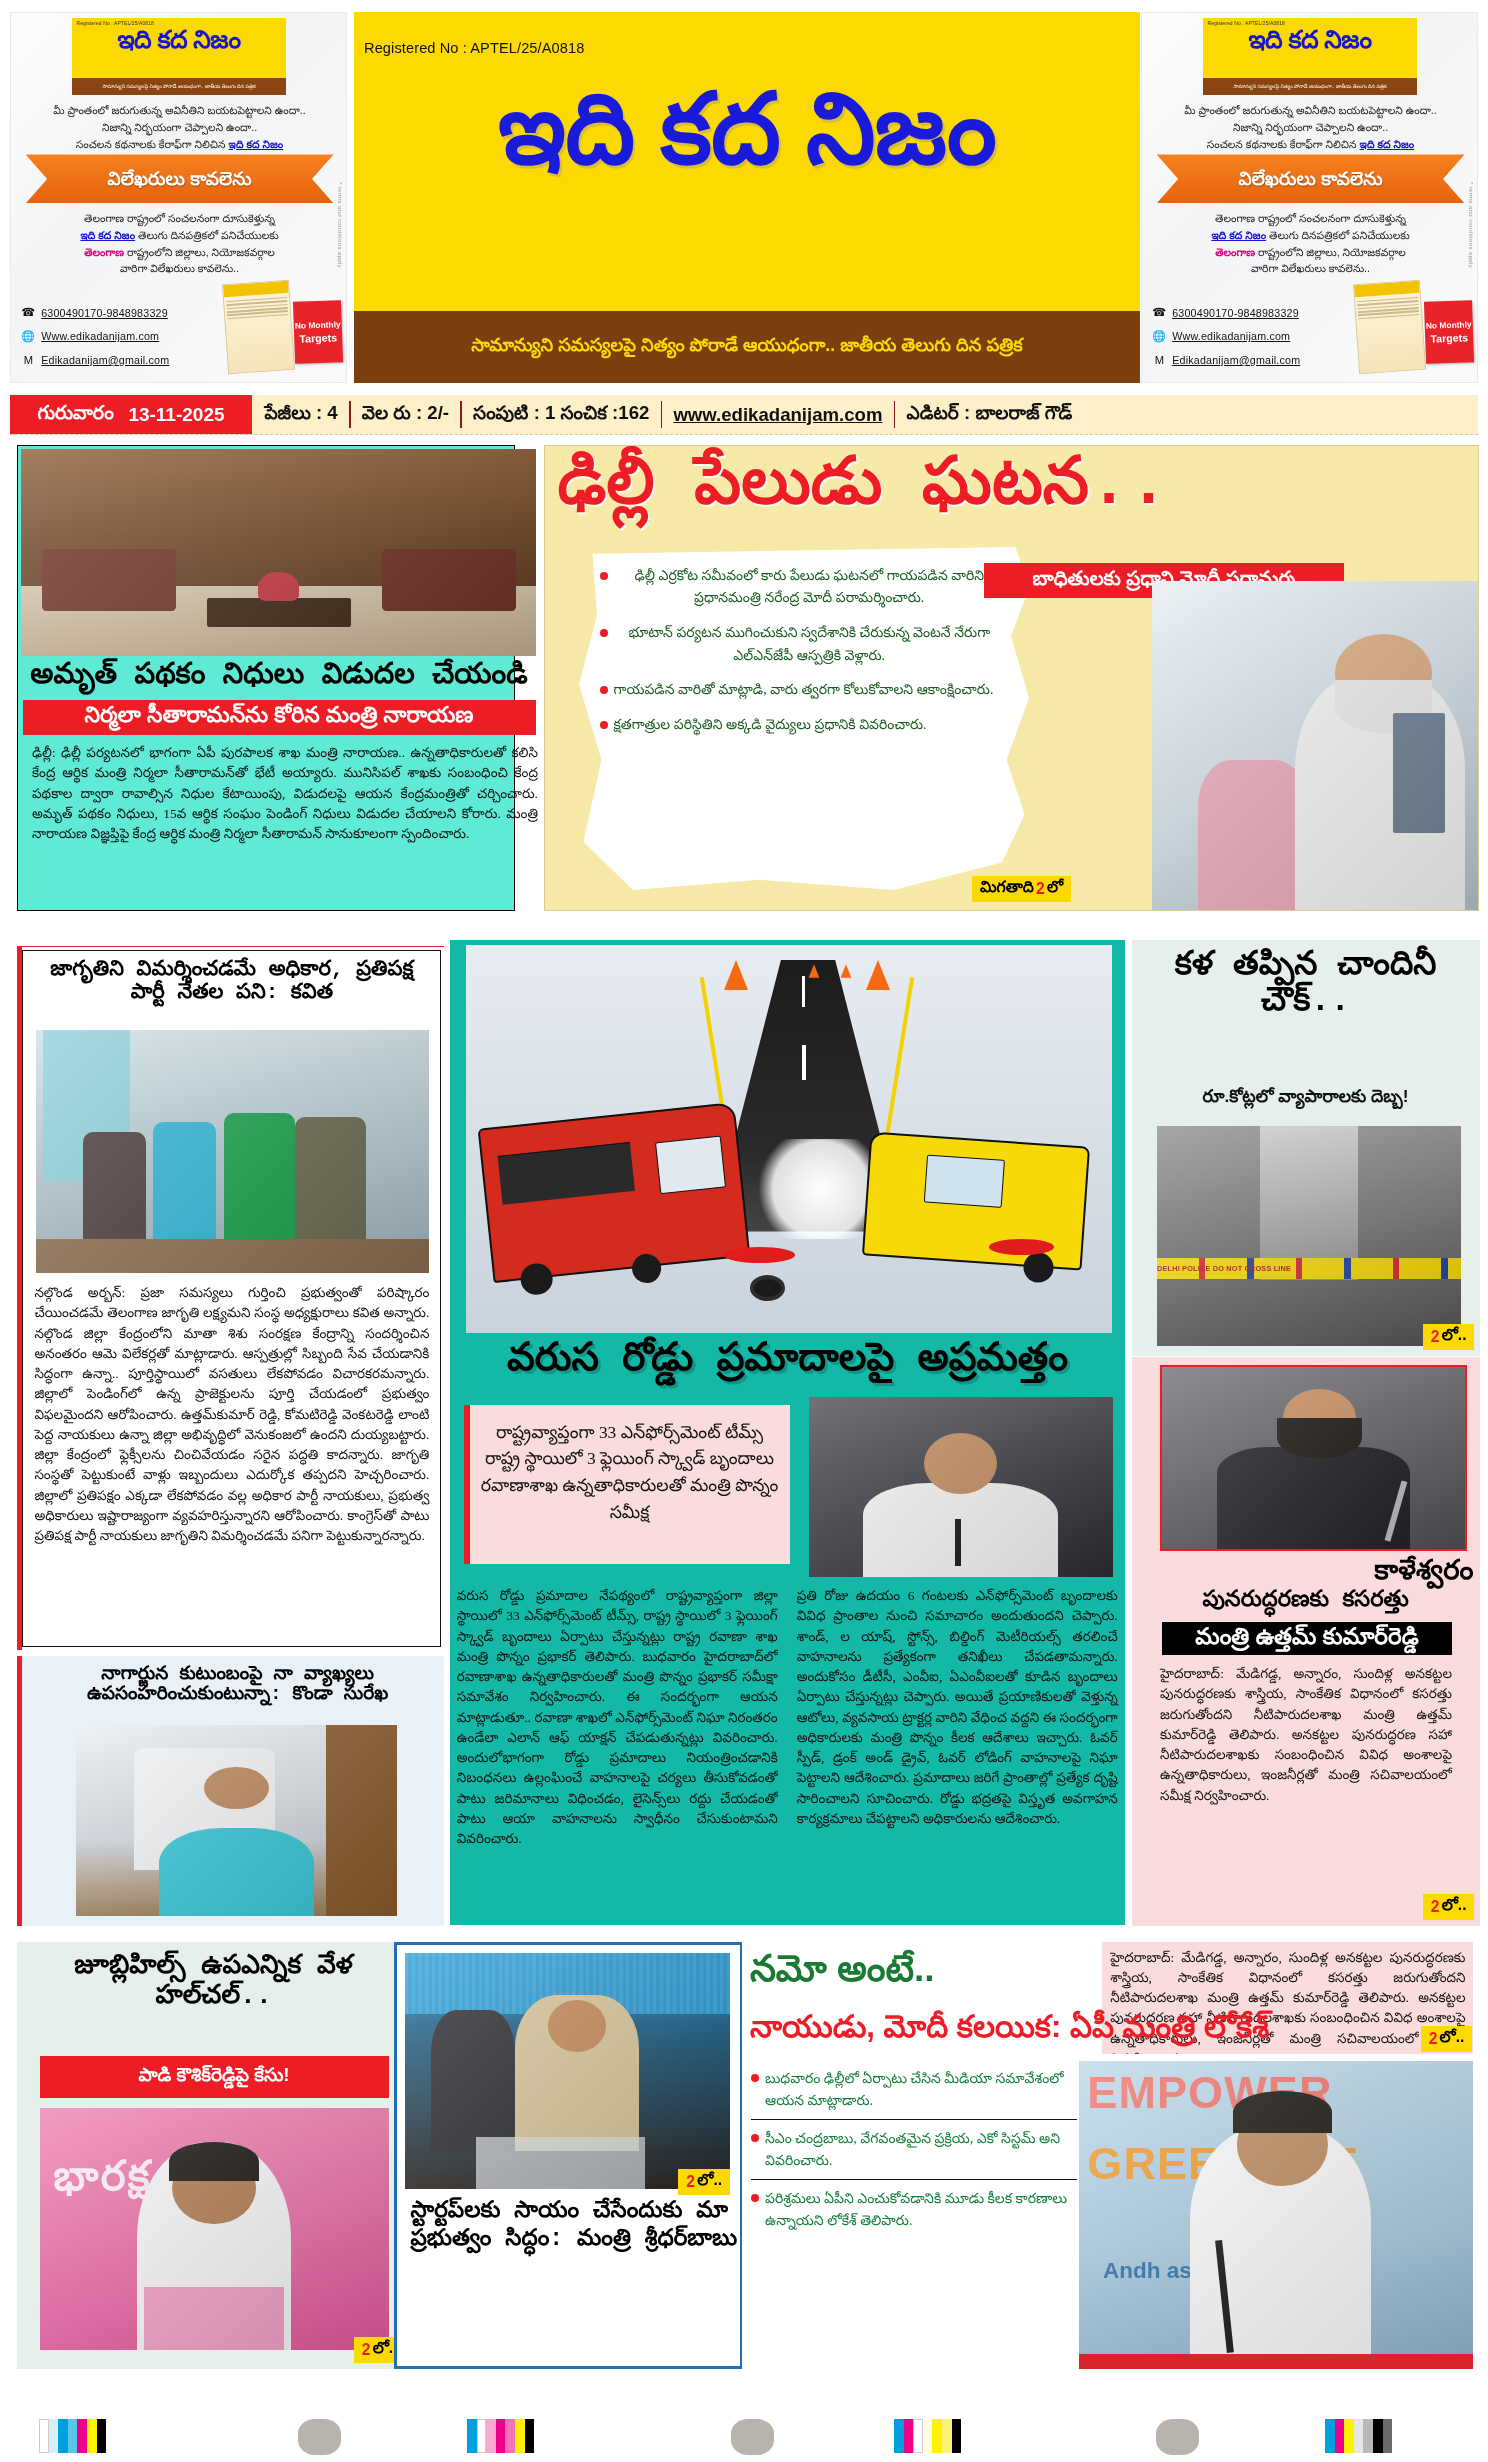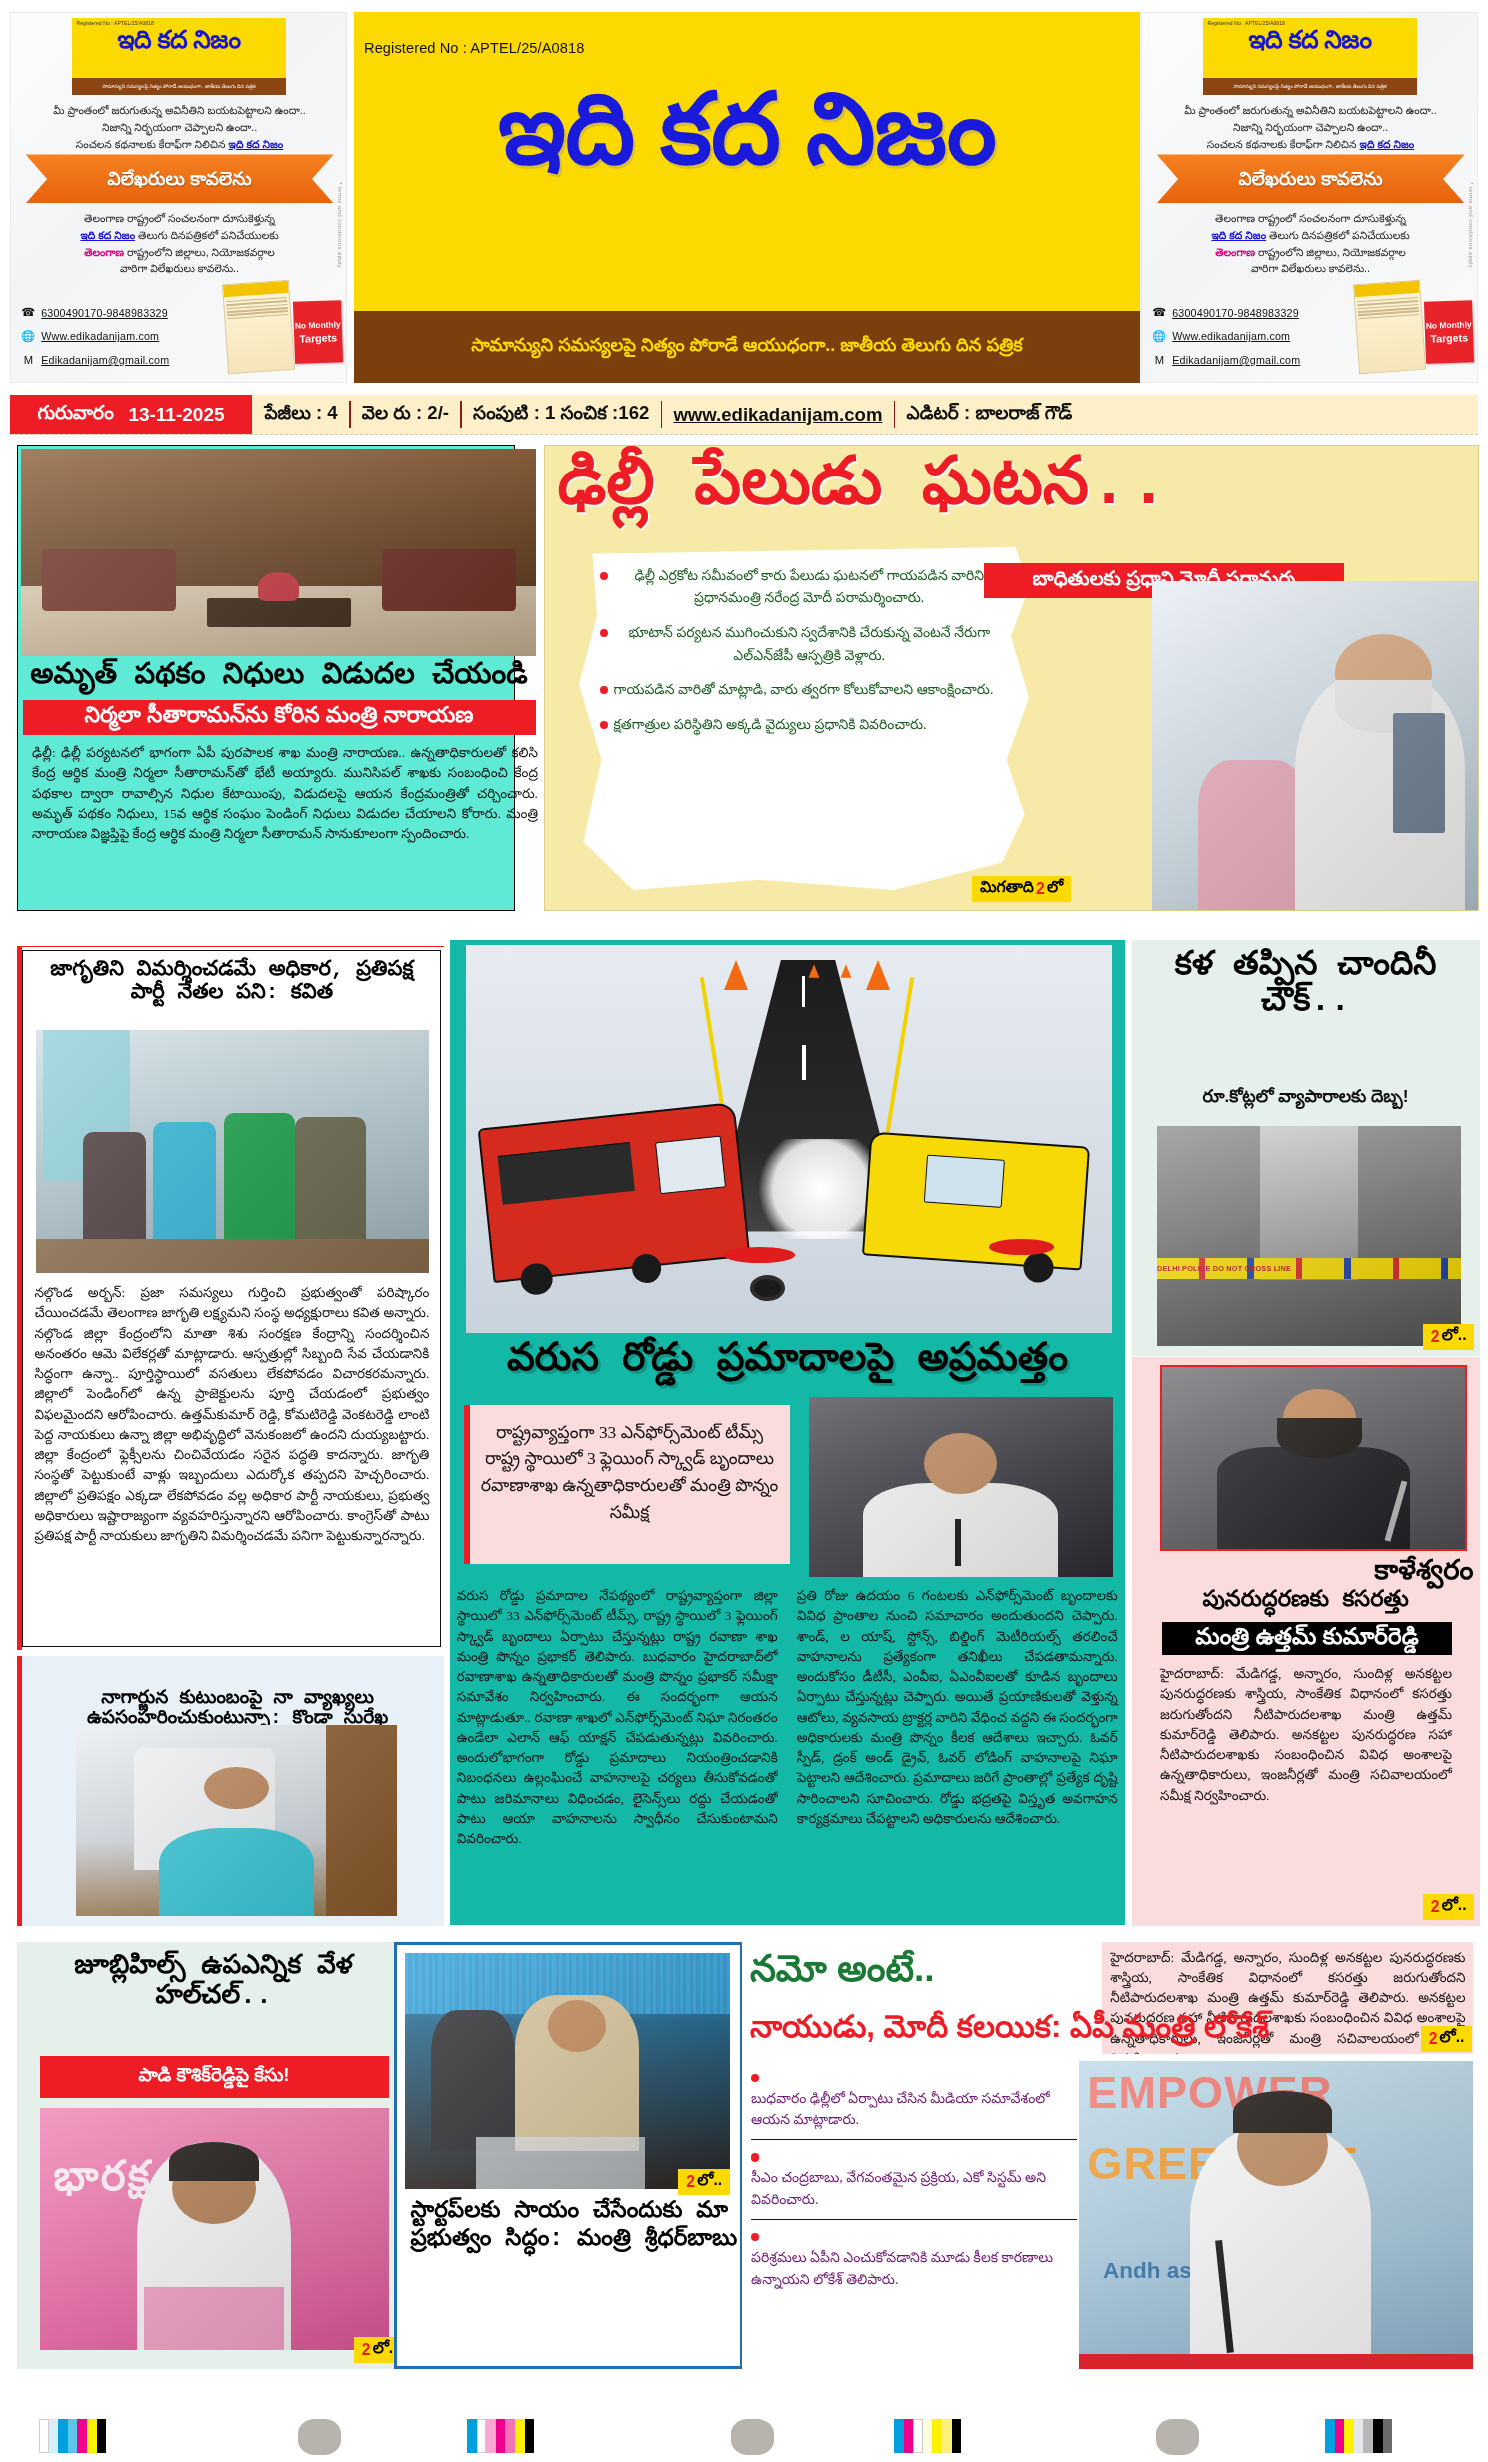--- a/index.html
+++ b/index.html
@@ -232,21 +232,21 @@
   .kavitha .ph .p4 { position:absolute; left:66%; bottom:4%; width:18%; height:60%;
     background:#6a6a4f; border-radius: 10px 10px 0 0; }
   .kavitha .ph .desk { position:absolute; left:0; bottom:0; width:100%; height:14%;
     background:#8b6e4e; }
   .kavitha .bt { position:absolute; left: 12.4px; top: 336px; width: 395px; height: 254px; }
 
   
   .surekha { left: 17px; top: 1656px; width: 427px; height: 270px;
     border-left: 5.6px solid #EE1C25; background: #E8F1F8; }
   .surekha .hl1 { position:absolute; left: 11.2px; top: 9px; width: 409px;
-    font-size: 18.6px; text-align: center; margin-top: 24px; }
+    font-size: 18.6px; text-align: center; }
   .surekha .ph { position:absolute; left: 54px; top: 69px; width: 321px; height: 191px;
     background: linear-gradient(180deg,#e9edf1 0%,#cfd6dc 60%,#9a7a52 100%); }
   .surekha .ph .chair { position:absolute; left:18%; top:12%; width:44%; height:64%;
     background:#f2f3f5; border-radius: 9px 9px 0 0; }
   .surekha .ph .sari { position:absolute; left:26%; bottom:0; width:48%; height:46%;
     background:#33c5d6; border-radius: 40% 40% 0 0; }
   .surekha .ph .face { position:absolute; left:40%; top:22%; width:20%; height:22%;
     background:#b98457; border-radius:50%; }
   .surekha .ph .wood { position:absolute; right:0; top:0; width:22%; height:100%;
     background:#8a5a2b; }
@@ -420,22 +420,22 @@
   .startup .cont-tag { right: 10px; top: 224px; }
 
   
   .namo { left: 742px; top: 1942px; width: 737px; height: 427px; background:#fff; }
   .namo .hl1 { position:absolute; left: 7.9px; top: 5.6px; width: 450px;
     font-size: 37px; color:#1a7a34; font-weight: 900; }
   .namo .hl2 { position:absolute; left: 7.9px; top: 67px; width: 714px;
     font-size: 31px; color:#EE1C25; font-weight: 900; }
   .namo .bullets { position:absolute; left: 9px; top: 126px; width: 326px; }
   .namo .blt { display:flex; gap:5.6px; font-size: 14px; line-height: 1.55;
-    color:#701a75; padding-bottom: 7.9px; margin-bottom: 7.9px;
-    border-bottom: 1.1px solid #111; font-family:"Liberation Serif", serif;flex-direction:column; }
+    color:#15803d; padding-bottom: 7.9px; margin-bottom: 7.9px;
+    border-bottom: 1.1px solid #111; font-family:"Liberation Serif", serif; }
   .namo .blt:last-child { border-bottom: none; }
   .namo .blt .dot { width: 8.4px; height: 8.4px; background:#EE1C25; border-radius:50%;
     flex: 0 0 8.4px; margin-top: 5.6px; }
   .namo .ph { position:absolute; right: 5.6px; top: 119px; width: 394px; height: 298px;
     background: linear-gradient(180deg,#bcd8e8 0%,#a9cbe0 60%,#93b9d2 100%);
     overflow:hidden; }
   .namo .ph .bigtext1 { position:absolute; left: 2%; top: 2%; font-size: 45px;
     font-weight: 900; color:#f0726a; letter-spacing: 1.1px; }
   .namo .ph .bigtext2 { position:absolute; left: 2%; top: 26%; font-size: 45px;
     font-weight: 900; color:#f09a2d; letter-spacing: 1.1px; }

